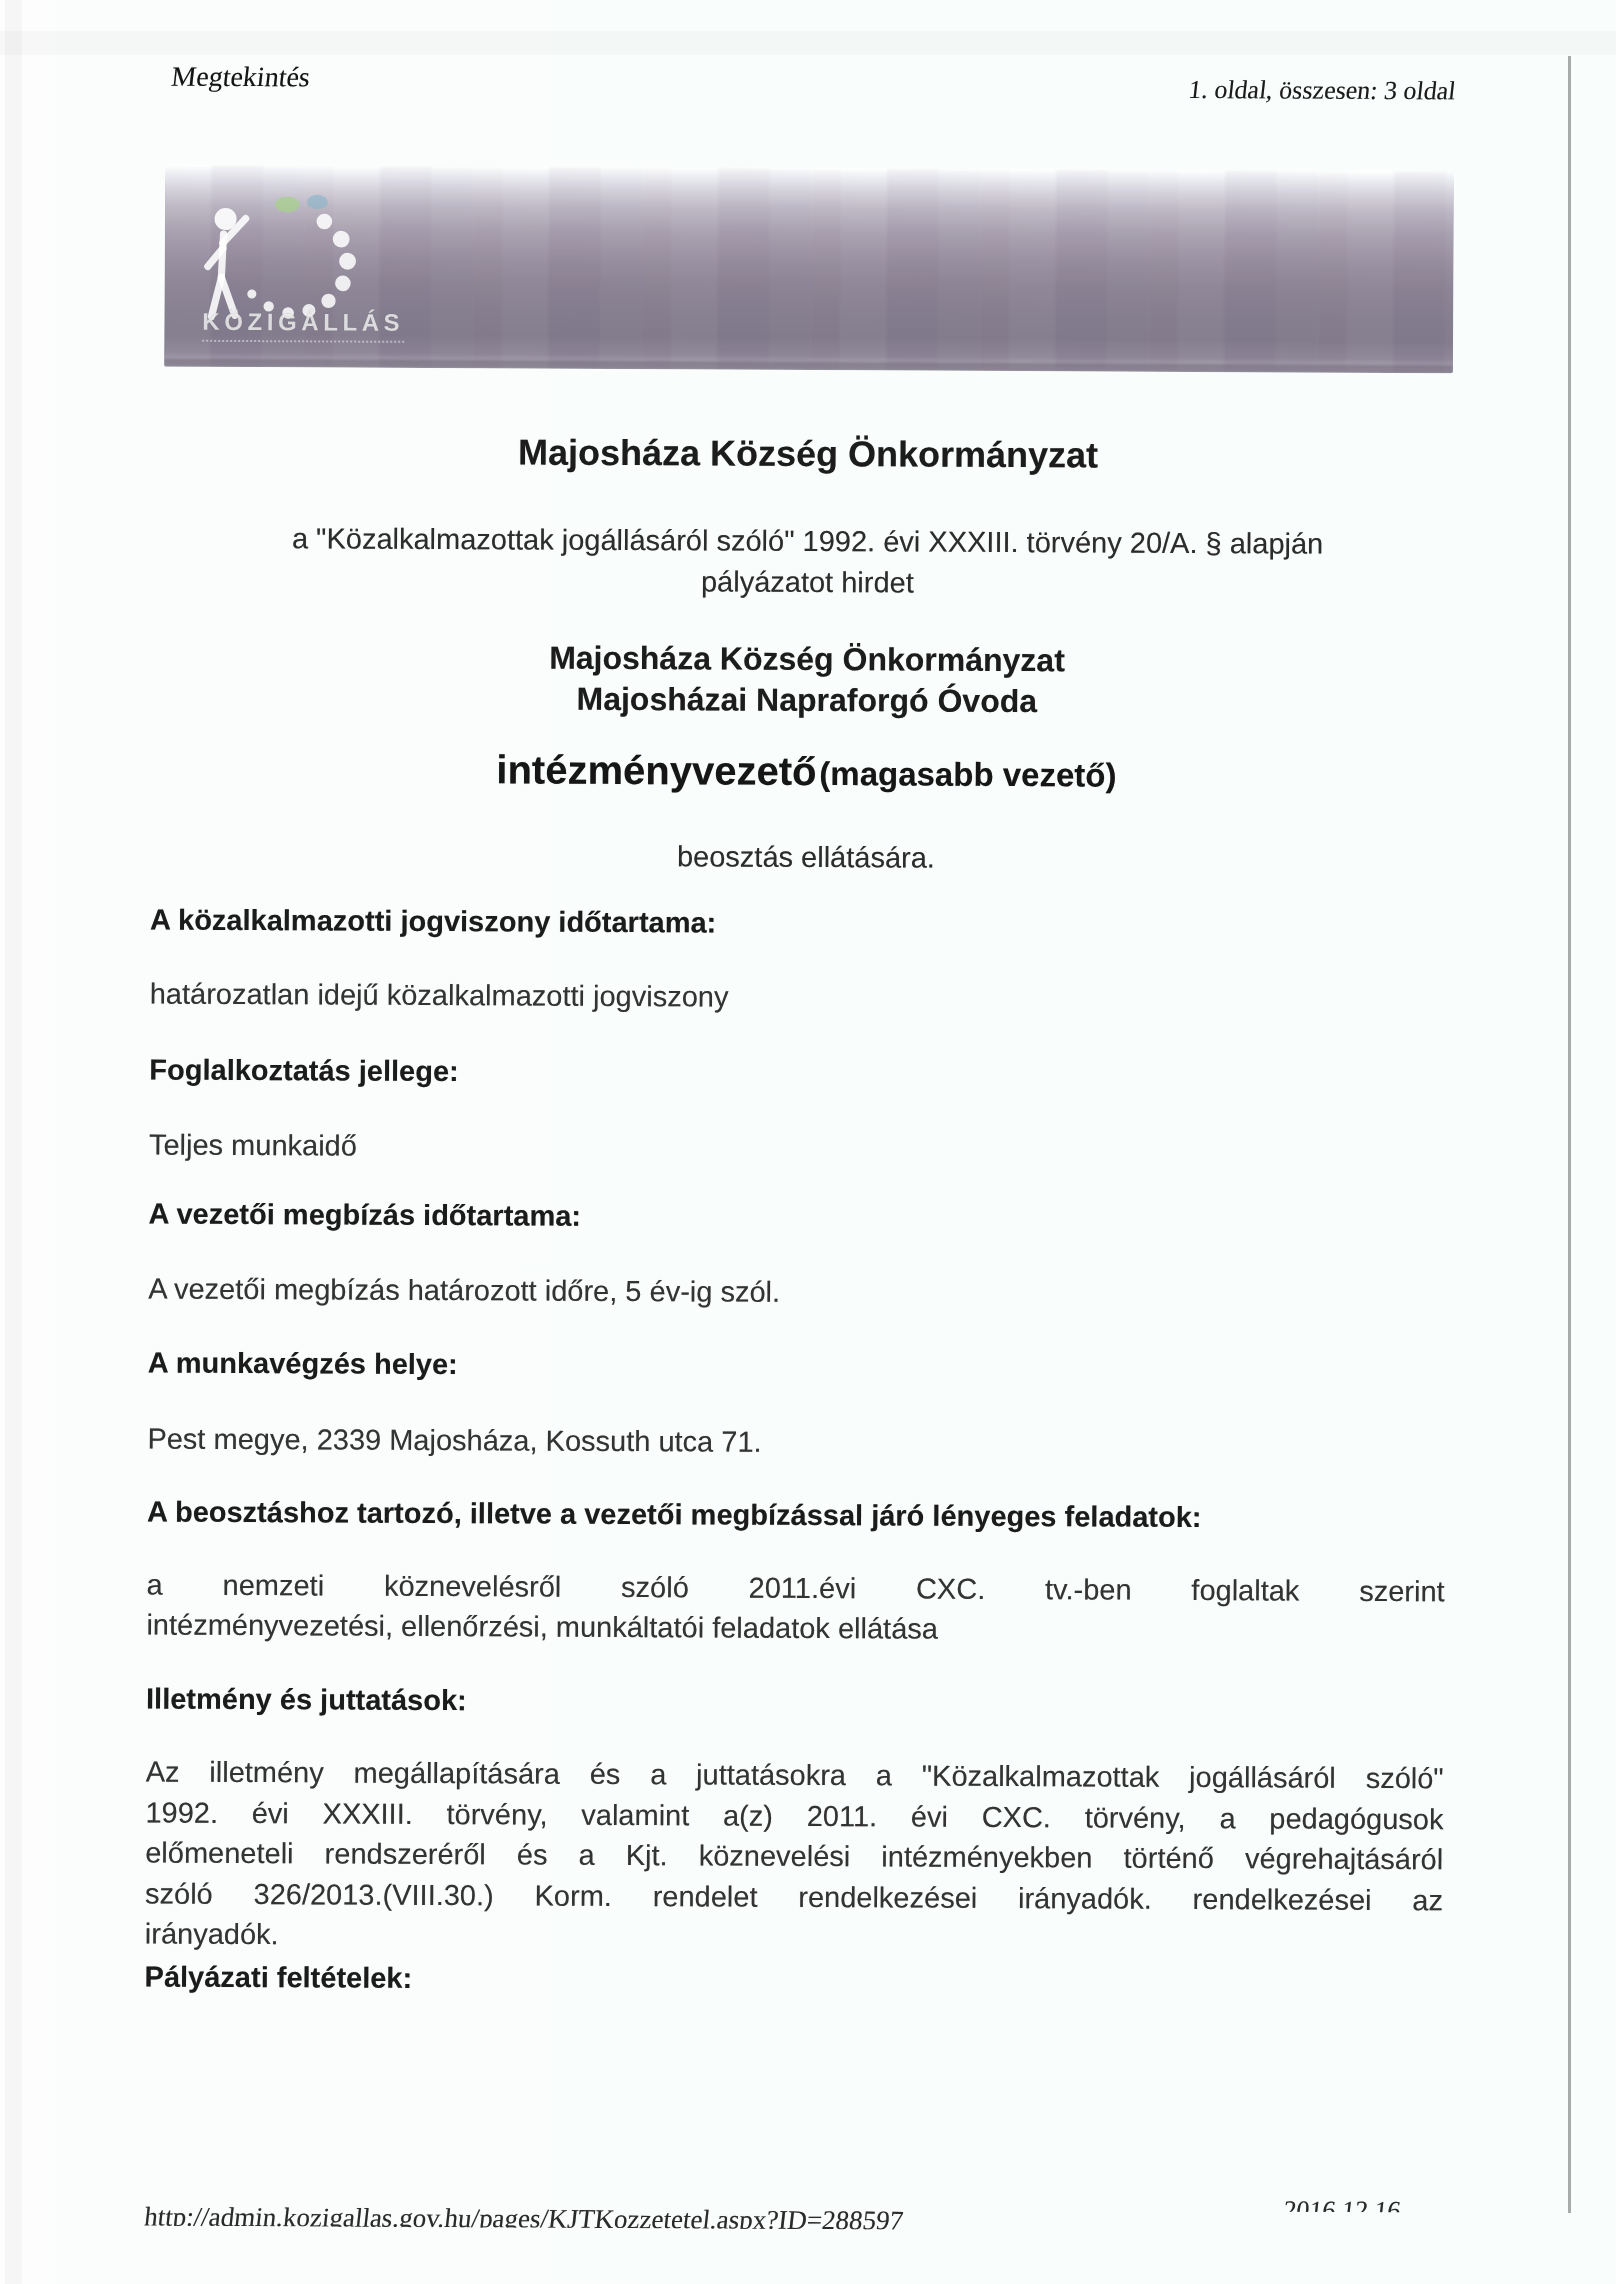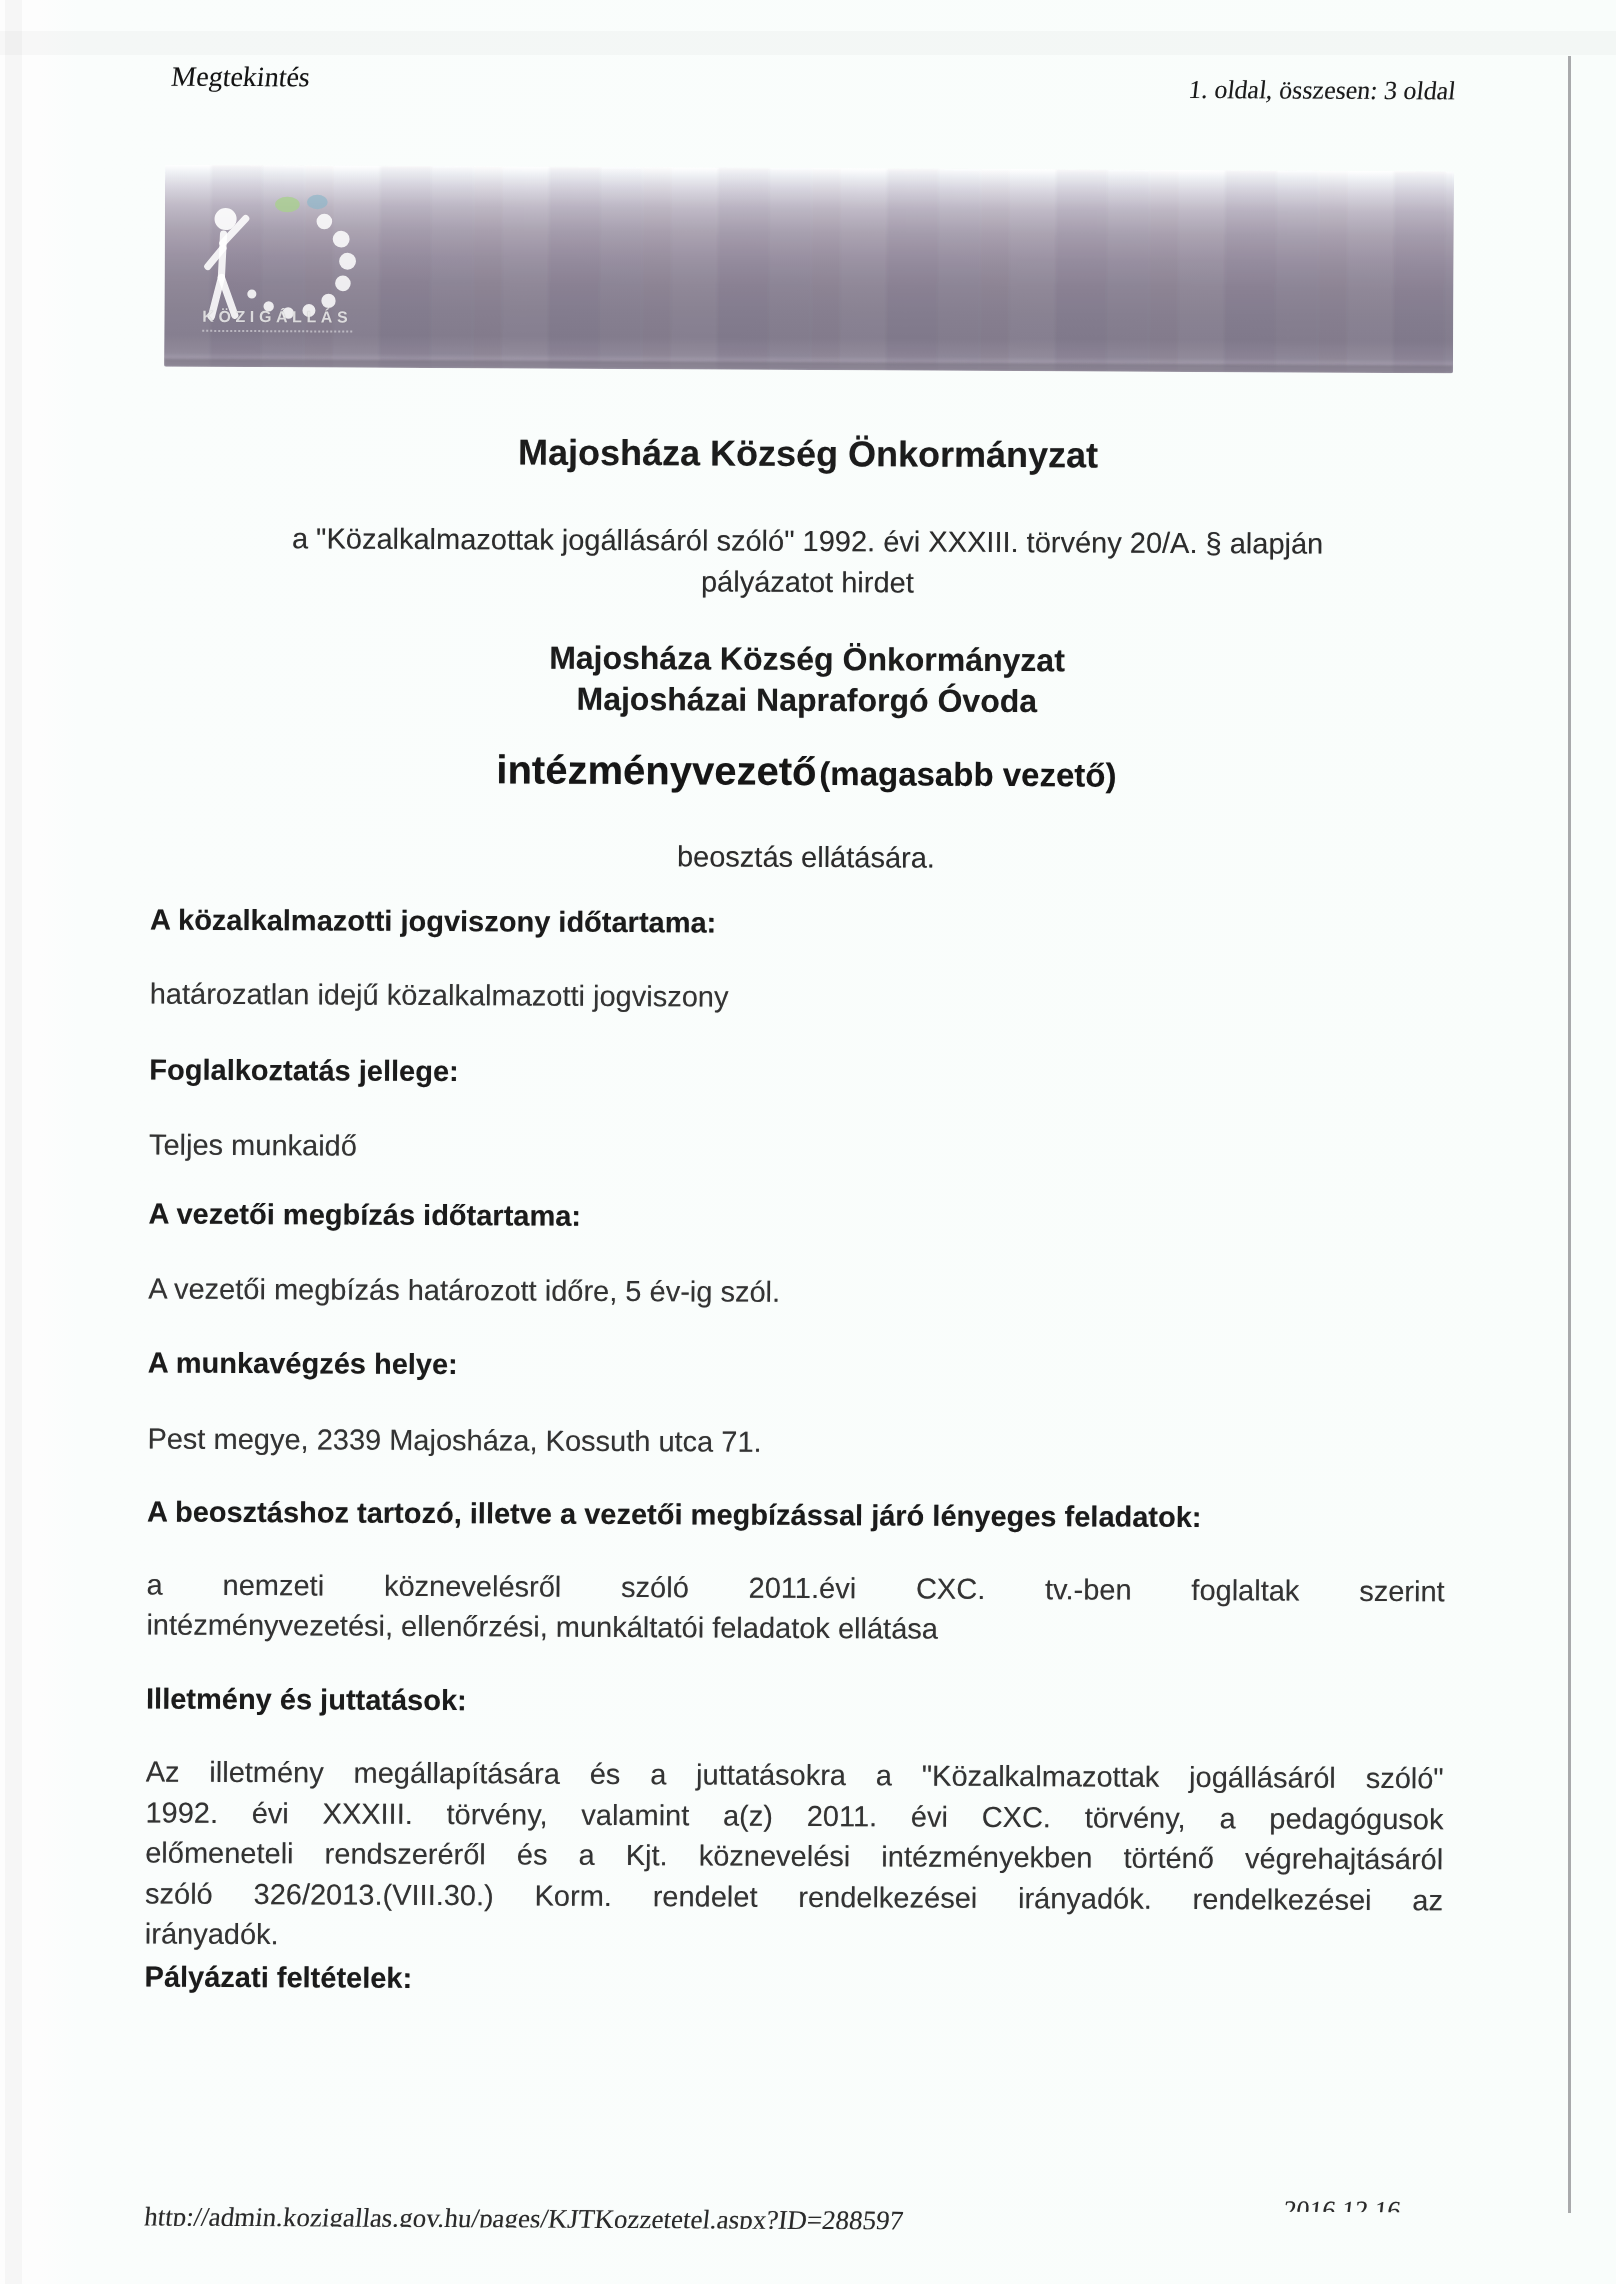--- a/index.html
+++ b/index.html
@@ -23,21 +23,21 @@
   .hdr-right{position:absolute;right:166px;top:73px;font-size:26px;color:#1a1a1a;}
   
   .banner{position:absolute;left:160px;top:168px;width:1289px;height:202px;border-radius:2px;overflow:hidden;}
   .banner .grad{position:absolute;inset:0;
     background:linear-gradient(180deg,#ffffff 0%,#eef0f4 4%,#dad8e1 10%,#beb8c5 20%,#a8a0af 32%,#988fa0 45%,#8c8495 58%,#857e8f 72%,#827b8c 84%,#8d8697 93%,#aba4b3 98%);
     filter:blur(0.7px);}
   .banner .streaks{position:absolute;inset:0;opacity:.55;
     background:repeating-linear-gradient(90deg,rgba(255,255,255,0.07) 0 46px,rgba(115,105,135,0.10) 46px 98px,rgba(165,185,205,0.08) 98px 140px,rgba(200,180,170,0.05) 140px 169px);
     filter:blur(1.3px);}
   .banner .bottom-edge{position:absolute;left:0;bottom:0;width:100%;height:7.8px;background:rgba(95,88,105,0.45);filter:blur(1.3px);}
-  .banner .logo-text{position:absolute;left:38px;top:143px;font-size:16px;font-weight:bold;
+  .banner .logo-text{position:absolute;left:38px;top:143px;font-size:24px;font-weight:bold;
     letter-spacing:4.6px;color:rgba(255,255,255,0.78);border-bottom:2px dotted rgba(255,255,255,0.45);padding-bottom:3.9px;}
   .banner svg{position:absolute;left:25px;top:18px;}
   
   .cline{position:absolute;left:156px;width:1297px;text-align:center;}
   .t-org{top:433px;font-size:36px;font-weight:bold;color:#1c1c1c;}
   .t-legal1{top:525px;font-size:29px;color:#2c2c2c;}
   .t-legal2{top:566px;font-size:29px;color:#2c2c2c;}
   .t-name{top:641px;font-size:32px;font-weight:bold;color:#1c1c1c;}
   .t-inst{top:682px;font-size:32px;font-weight:bold;color:#1c1c1c;}
   .t-pos{top:749px;color:#161616;}

